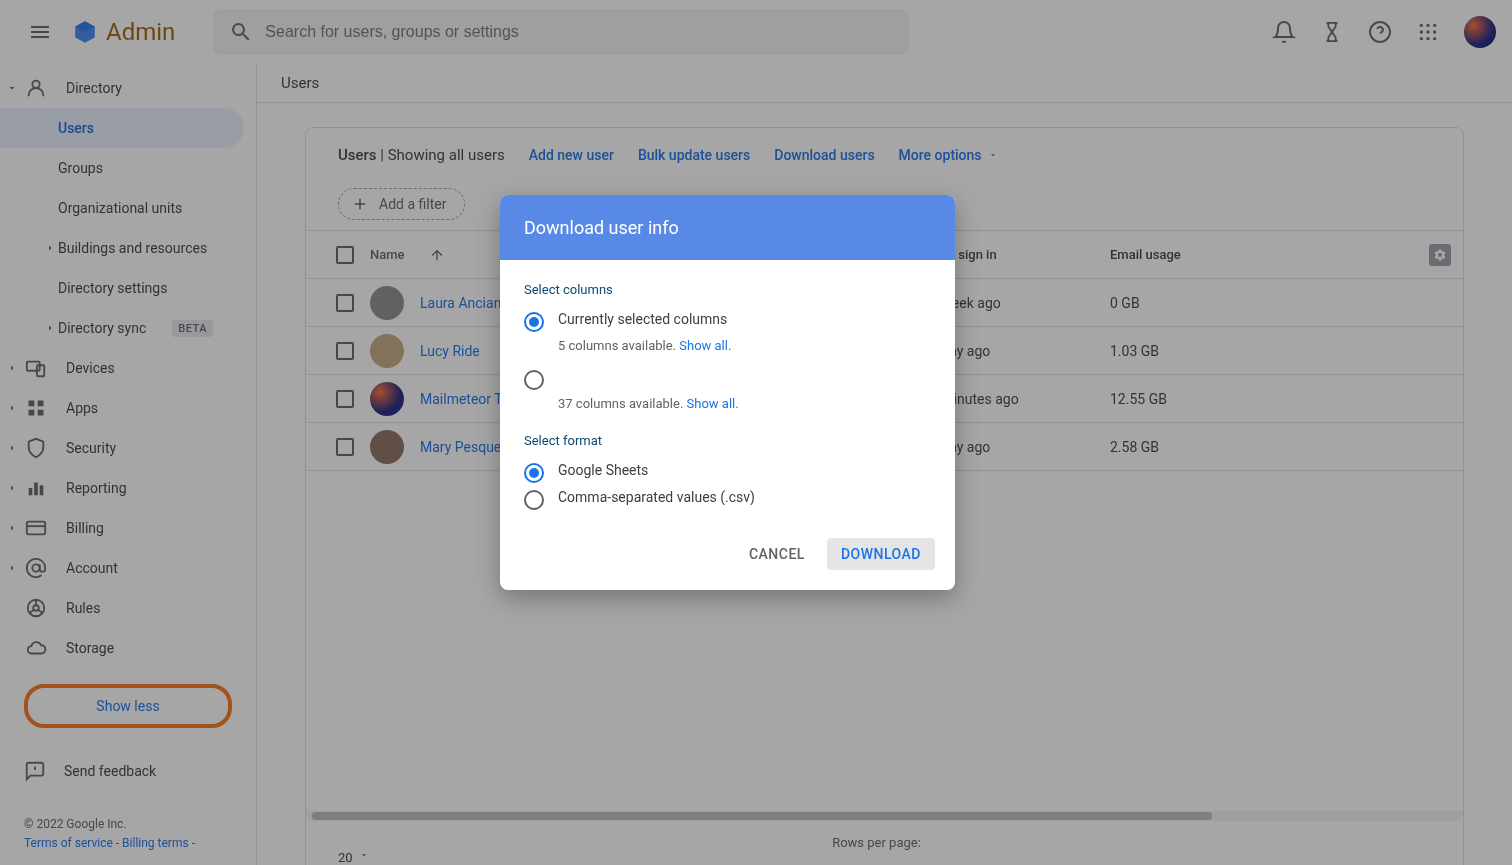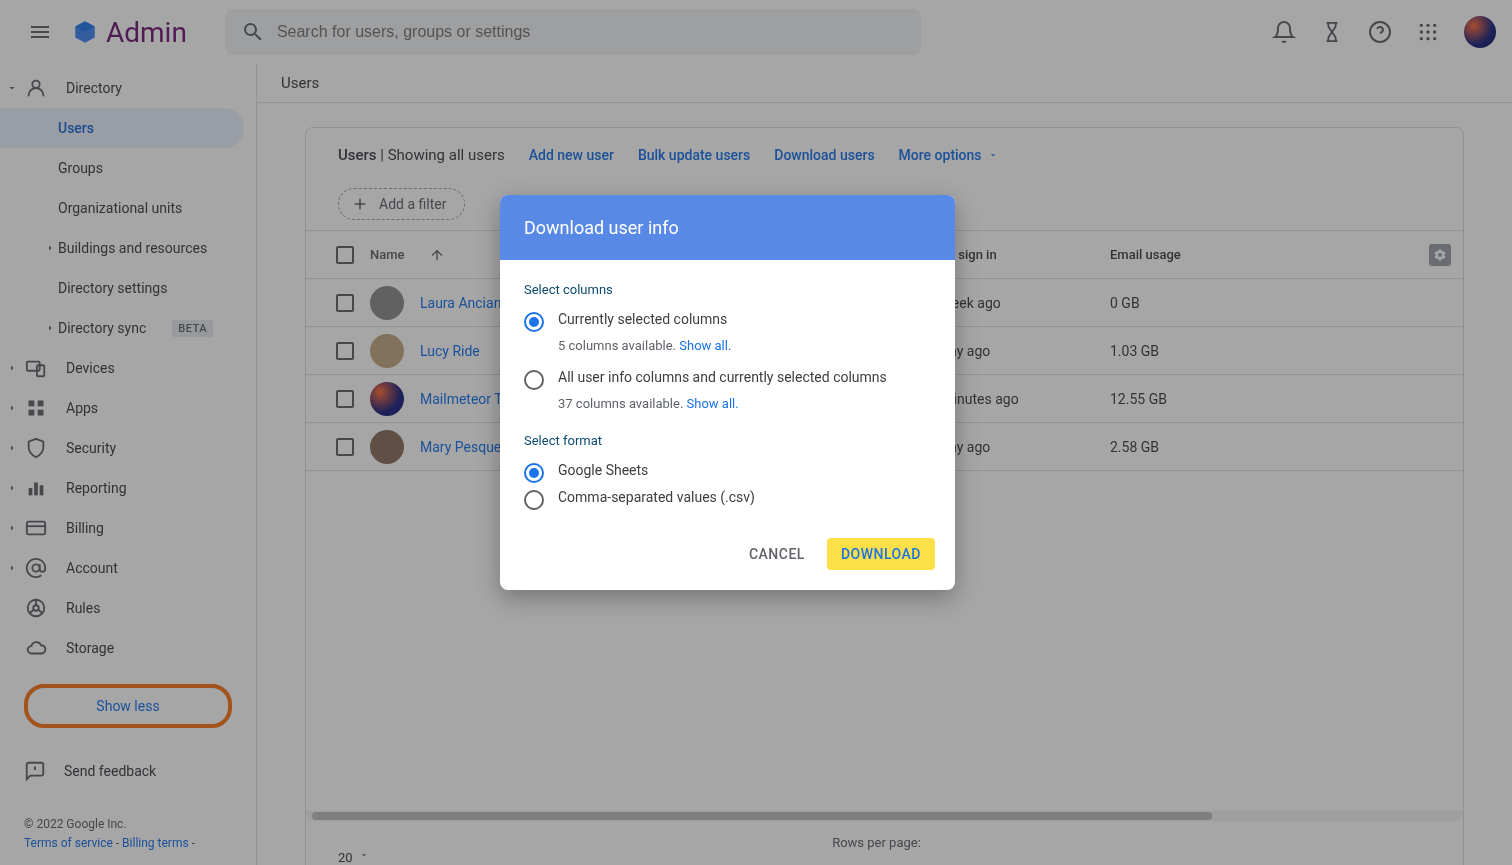--- a/index.html
+++ b/index.html
@@ -4,21 +4,21 @@
 <style>
 * { box-sizing: border-box; margin: 0; padding: 0; }
 body { font-family: 'Google Sans', Roboto, Arial, sans-serif; font-size: 14px; color: #202124; background: #fff; overflow: hidden; }
 .app { width: 1512px; height: 865px; position: relative; }
 
 
 .header { height: 64px; display: flex; align-items: center; padding: 0 16px; gap: 8px; }
 .menu-btn { width: 48px; height: 48px; display: flex; align-items: center; justify-content: center; border-radius: 50%; cursor: pointer; }
 .logo { display: flex; align-items: center; gap: 8px; margin-right: 30px; }
 .logo-hex { width: 26px; height: 26px; }
-.logo-text { font-size: 28px; color: #701a75; font-weight: 400; }
+.logo-text { font-size: 24px; color: #a16207; font-weight: 400; }
 .search-box { flex: 0 0 696px; height: 46px; background: #f1f3f4; border-radius: 8px; display: flex; align-items: center; padding: 0 16px; gap: 12px; }
 .search-input { border: none; background: transparent; outline: none; font-size: 16px; color: #5f6368; flex: 1; }
 .header-spacer { flex: 1; }
 .header-icons { display: flex; align-items: center; gap: 8px; }
 .icon-btn { width: 40px; height: 40px; display: flex; align-items: center; justify-content: center; border-radius: 50%; cursor: pointer; color: #5f6368; }
 .avatar { width: 32px; height: 32px; border-radius: 50%; background: radial-gradient(circle at 30% 30%, #ff6b35, #1a237e 60%, #0d1b5e); margin-left: 8px; cursor: pointer; }
 
 
 .body { display: flex; height: calc(100% - 64px); }
 .sidebar { width: 256px; height: 100%; display: flex; flex-direction: column; position: relative; }
@@ -90,21 +90,21 @@
 .radio { width: 20px; height: 20px; border: 2px solid #5f6368; border-radius: 50%; flex-shrink: 0; position: relative; margin-top: 1px; }
 .radio.checked { border-color: #1a73e8; }
 .radio.checked::after { content: ''; position: absolute; inset: 3px; background: #1a73e8; border-radius: 50%; }
 .radio-label { font-size: 14px; color: #3c4043; }
 .radio-sub { font-size: 13px; color: #5f6368; margin: 0 0 16px 34px; }
 .radio-sub a { color: #1a73e8; text-decoration: none; }
 .section-gap { height: 6px; }
 .modal-actions { display: flex; justify-content: flex-end; gap: 8px; padding: 14px 20px 20px; }
 .modal-btn { padding: 8px 14px; font-size: 14px; font-weight: 500; letter-spacing: 0.5px; cursor: pointer; border-radius: 4px; }
 .modal-btn.cancel { color: #5f6368; }
-.modal-btn.download { color: #1a73e8; background: #fde047; }
+.modal-btn.download { color: #1a73e8; background: #e5e5e5; }
 
 svg { display: block; }
 </style>
 </head>
 <body>
 
 <div class="app">
 
   <div class="header">
     <div class="menu-btn">
@@ -445,21 +445,20 @@
     <div class="modal-head">Download user info</div>
     <div class="modal-body">
       <div class="section-label">Select columns</div>
       <div class="radio-row">
         <div class="radio checked"></div>
         <div class="radio-label">Currently selected columns</div>
       </div>
       <div class="radio-sub"><span>5 columns available. </span><a>Show all.</a></div>
       <div class="radio-row">
         <div class="radio"></div>
-        <div class="radio-label">All user info columns and currently selected columns</div>
       </div>
       <div class="radio-sub"><span>37 columns available. </span><a>Show all.</a></div>
       <div class="section-gap"></div>
       <div class="section-label">Select format</div>
       <div class="radio-row">
         <div class="radio checked"></div>
         <div class="radio-label">Google Sheets</div>
       </div>
       <div class="radio-row" style="margin-top:6px">
         <div class="radio"></div>

